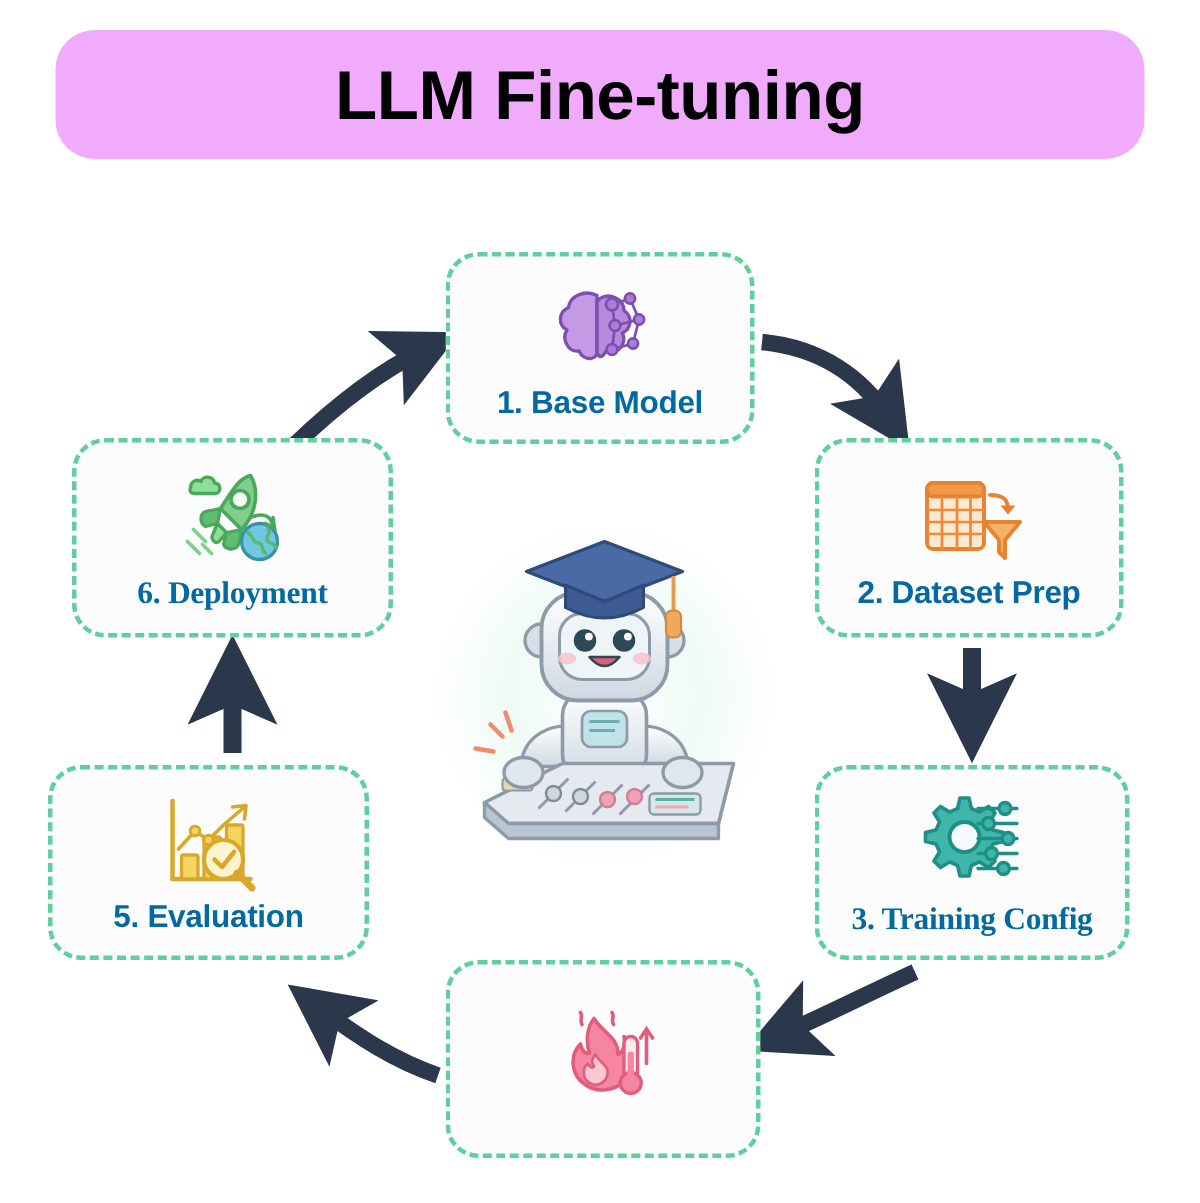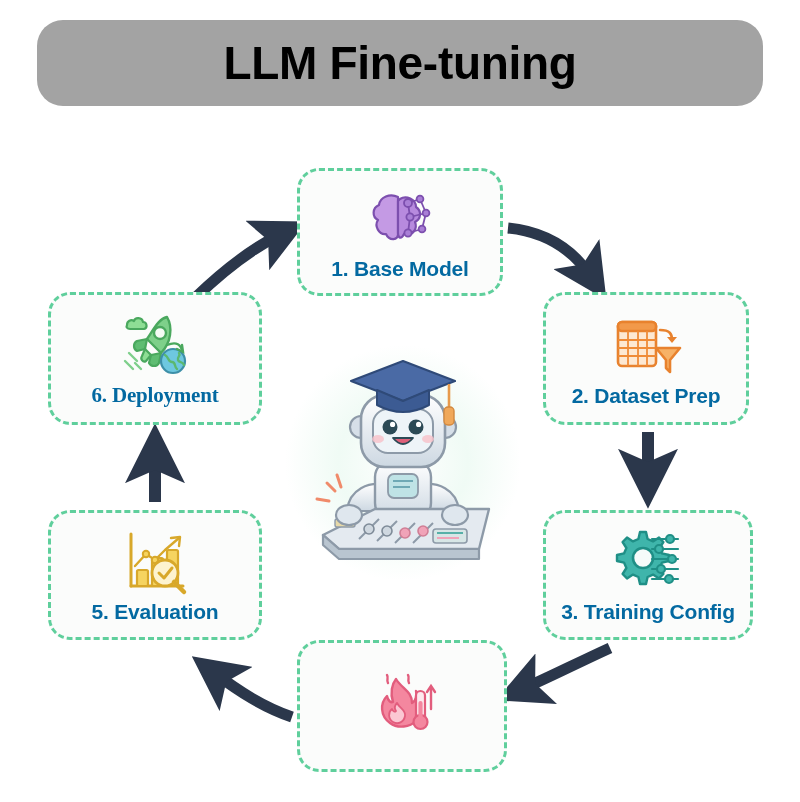--- a/index.html
+++ b/index.html
@@ -21,21 +21,21 @@
     background: #ffffff;
   }
 
   
   .title-banner {
     position: absolute;
     left: 37px;
     top: 20px;
     width: 726px;
     height: 86px;
-    background: #a3a3a3;
+    background: #f0abfc;
     border-radius: 26px;
     display: flex;
     align-items: center;
     justify-content: center;
   }
   .title-text {
     font-size: 46px;
     font-weight: bold;
     color: #000000;
     letter-spacing: -0.3px;
@@ -82,23 +82,23 @@
   .node-label {
     font-size: 21px;
     font-weight: bold;
     color: #0369a1;
     white-space: nowrap;
     letter-spacing: -0.2px;
   }
 
   #node-1 { left: 297px; top: 168px;  width: 206px; height: 128px; }
   #node-2 { left: 543px; top: 292px;  width: 206px; height: 133px; }
-  #node-3 { left: 543px; top: 510px;  width: 210px; height: 130px; }
+  #node-3 { left: 543px; top: 510px;  width: 210px; height: 130px; font-family: Liberation Serif, serif; }
   #node-4 { left: 297px; top: 640px;  width: 210px; height: 132px; }
-  #node-5 { left: 48px;  top: 510px;  width: 214px; height: 130px; }
+  #node-5 { left: 32px;  top: 510px;  width: 214px; height: 130px; }
   #node-6 { left: 48px;  top: 292px;  width: 214px; height: 133px; font-family: Liberation Serif, serif; }
 
   #node-3 .node-label,
   #node-4 .node-label { font-size: 21px; }
 </style>
 </head>
 <body>
 
 <div id="canvas">
 

